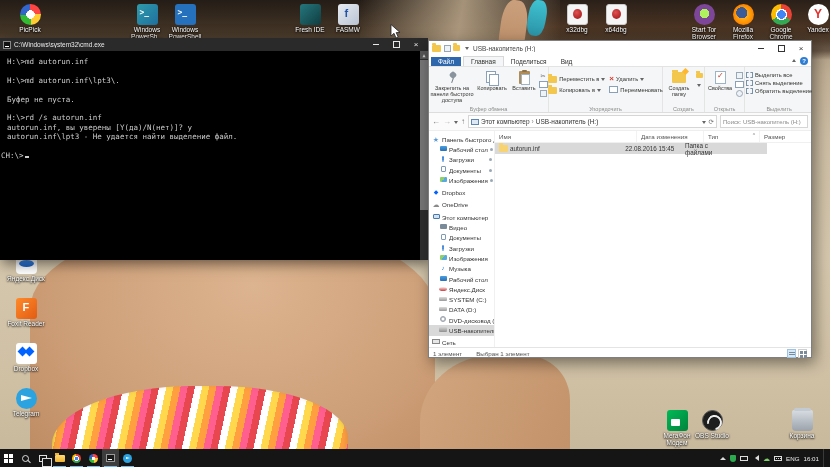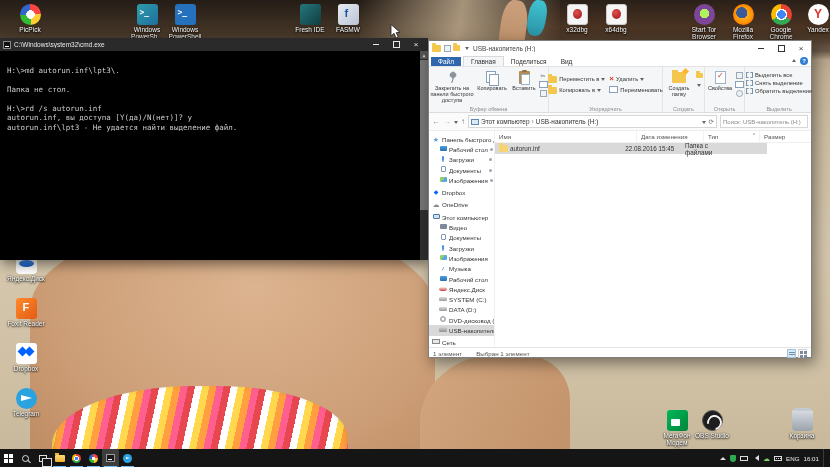--- a/index.html
+++ b/index.html
@@ -311,29 +311,31 @@
     <div class="cmd-tb">
       <span class="cmd-ico"></span>
       <span class="cmd-title">C:\Windows\system32\cmd.exe</span>
       <span class="wbtns">
         <span class="wbtn wbtn-min"></span>
         <span class="wbtn wbtn-max"></span>
         <span class="wbtn">×</span>
       </span>
     </div>
     <div class="cmd-body">
+      <div class="cline">H:\&gt;md autorun.inf</div>
       <div class="cline"></div>
       <div class="cline">H:\&gt;md autorun.inf\lpt3\.</div>
       <div class="cline"></div>
-      <div class="cline">Папка не стол.</div>
+      <div class="cline">Буфер не пуста.</div>
       <div class="cline"></div>
       <div class="cline">H:\&gt;rd /s autorun.inf</div>
-      <div class="cline">autorun.inf, вы доступа [Y(да)/N(нет)]? y</div>
+      <div class="cline">autorun.inf, вы уверены [Y(да)/N(нет)]? y</div>
       <div class="cline">autorun.inf\lpt3 - Не удается найти выделение файл.</div>
       <div class="cline"></div>
+      <div class="cline flush"><span>CH:\&gt;</span><span class="cursor-block"></span></div>
       <div class="cmd-scroll">
         <div class="sb-up">▲</div>
         <div class="sb-thumb"></div>
       </div>
     </div>
   </div>
 
   <div class="explorer">
 
     <div class="ex-tb">

